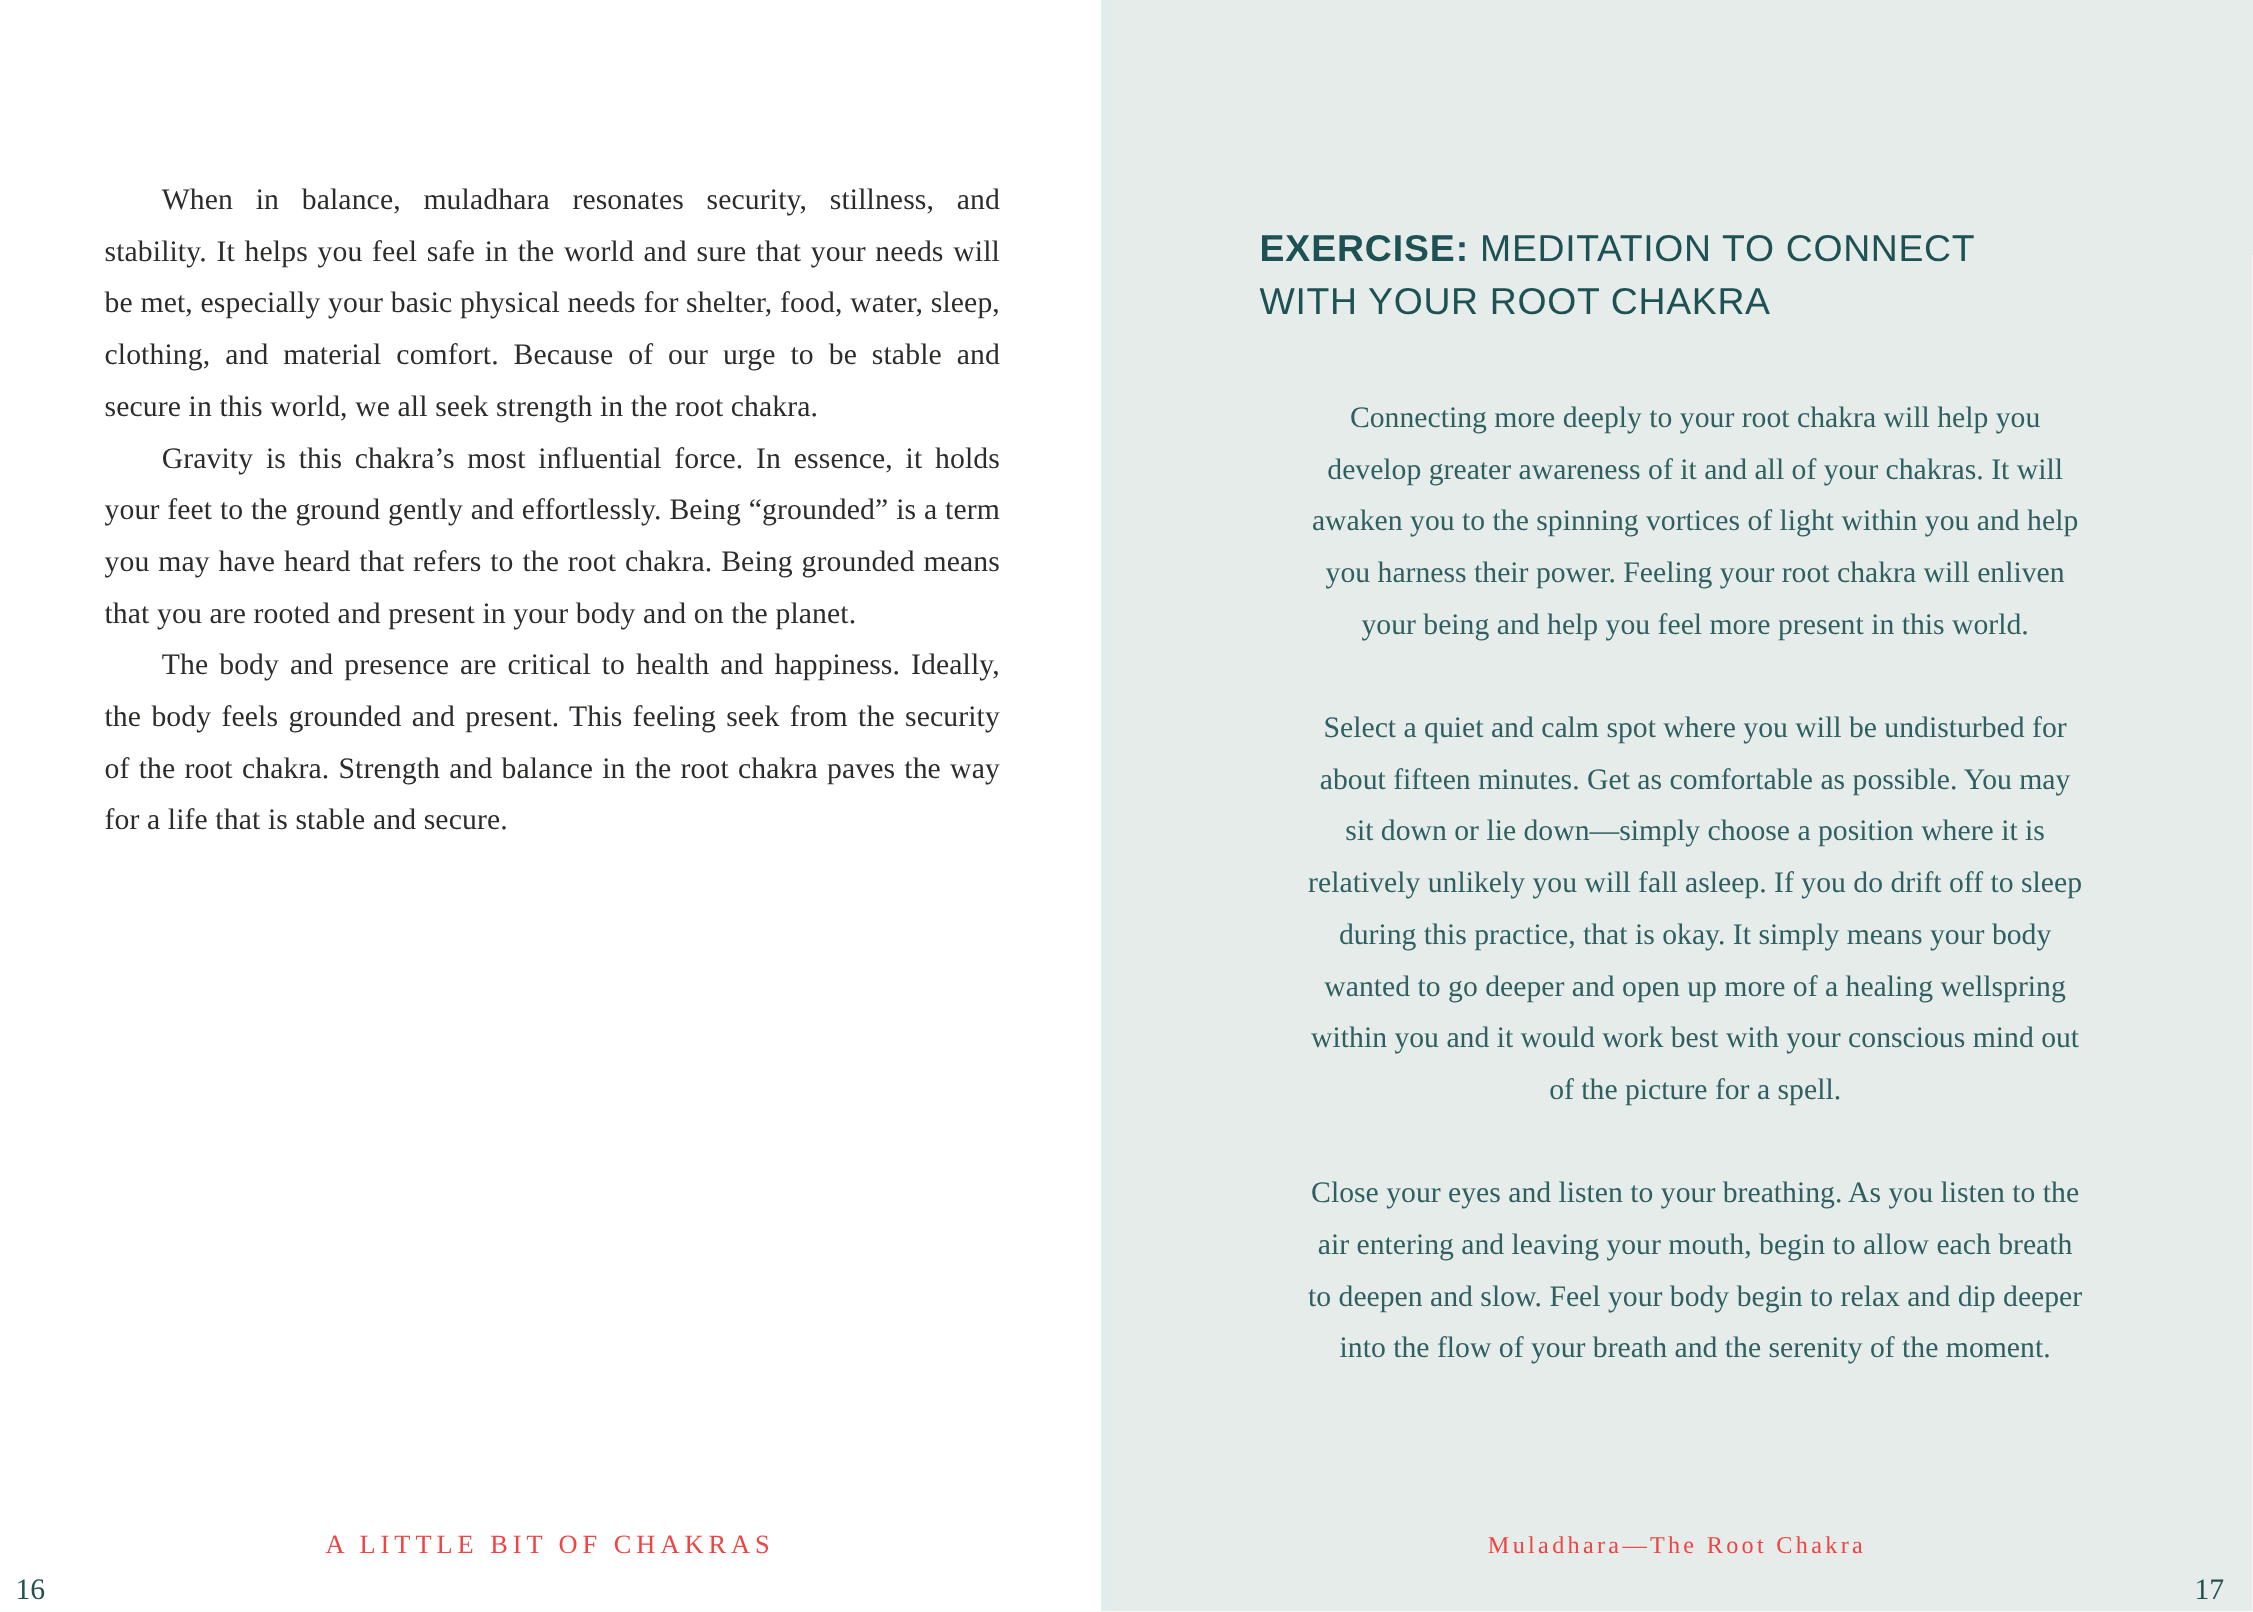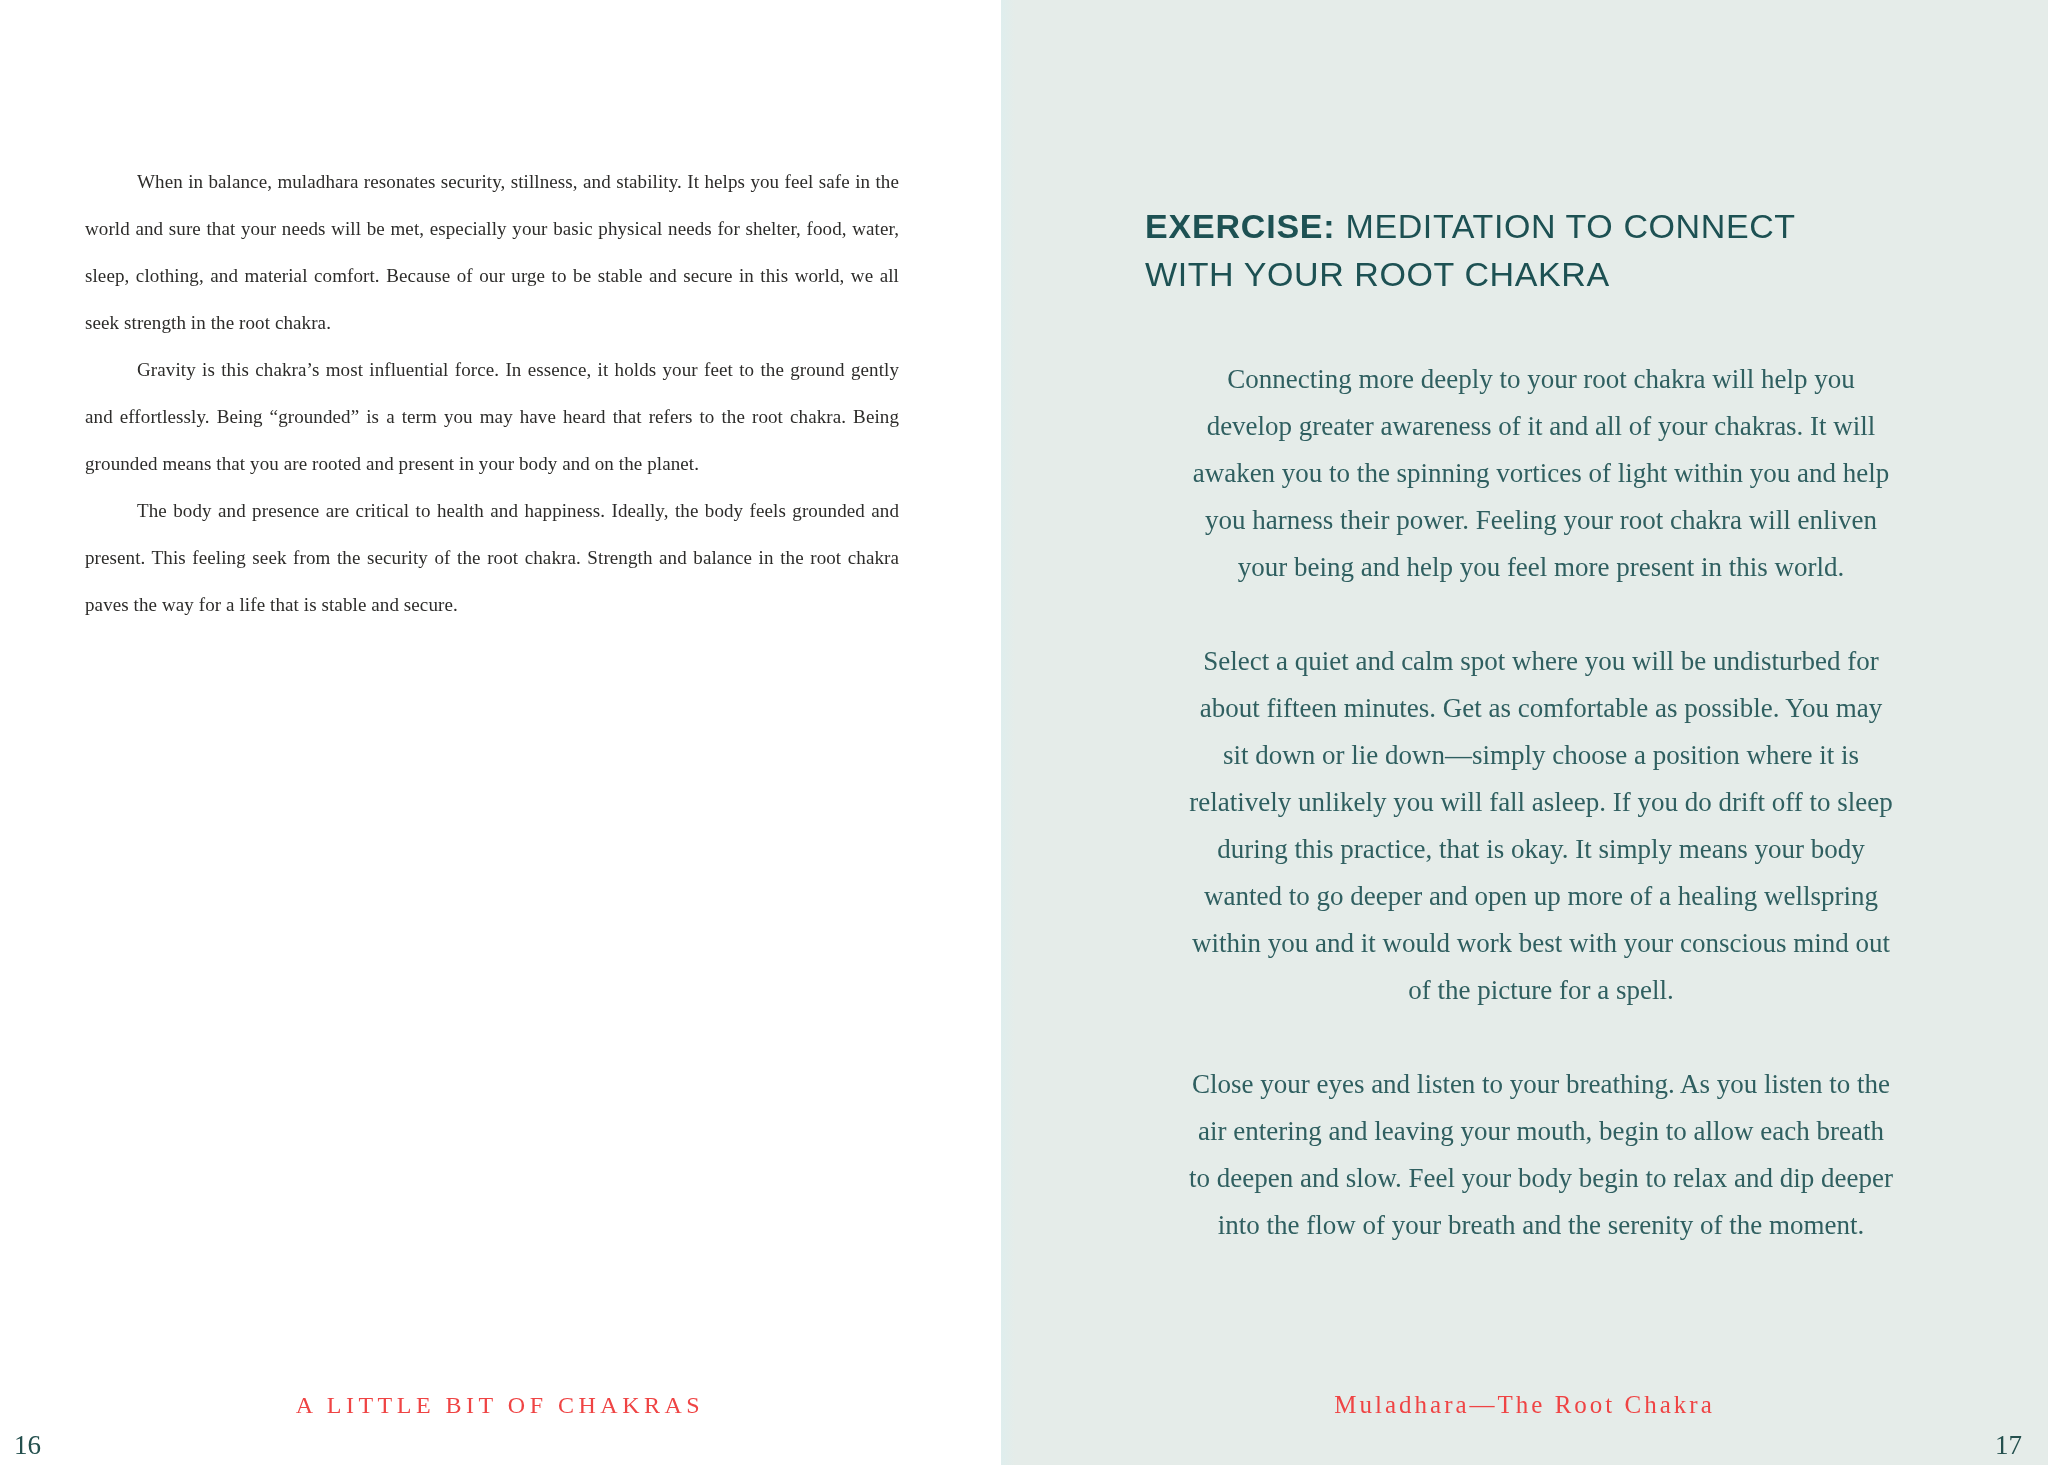--- a/index.html
+++ b/index.html
@@ -24,23 +24,23 @@
     content: "";
     position: absolute;
     left: 0; top: 0; bottom: 0;
     width: 14px;
     background: linear-gradient(to right, rgba(222,238,238,0.9), rgba(229,236,233,0));
   }
 
   
   .left-body {
     position: absolute;
-    left: 85px; top: 158px;
+    left: 95px; top: 158px;
     width: 814px;
-    font-size: 19px;
+    font-size: 27px;
     line-height: 47px;
     color: #2d2c2a;
     text-align: justify;
     letter-spacing: 0.1px;
   }
   .left-body p { text-indent: 52px; margin: 0; }
 
   
   .right-content {
     position: absolute;
@@ -88,21 +88,21 @@
     color: #ef4444;
     text-align: center;
     white-space: nowrap;
   }
   .running-head-left {
     left: 0; width: 1000px;
     letter-spacing: 4.5px;
   }
   .running-head-right {
     left: 1001px; width: 1047px;
-    font-size: 25px;
+    font-size: 22px;
     letter-spacing: 3px;
   }
 </style>
 </head>
 <body>
 
 <div class="spread">
 
   <div class="page-right-bg"></div>
 

